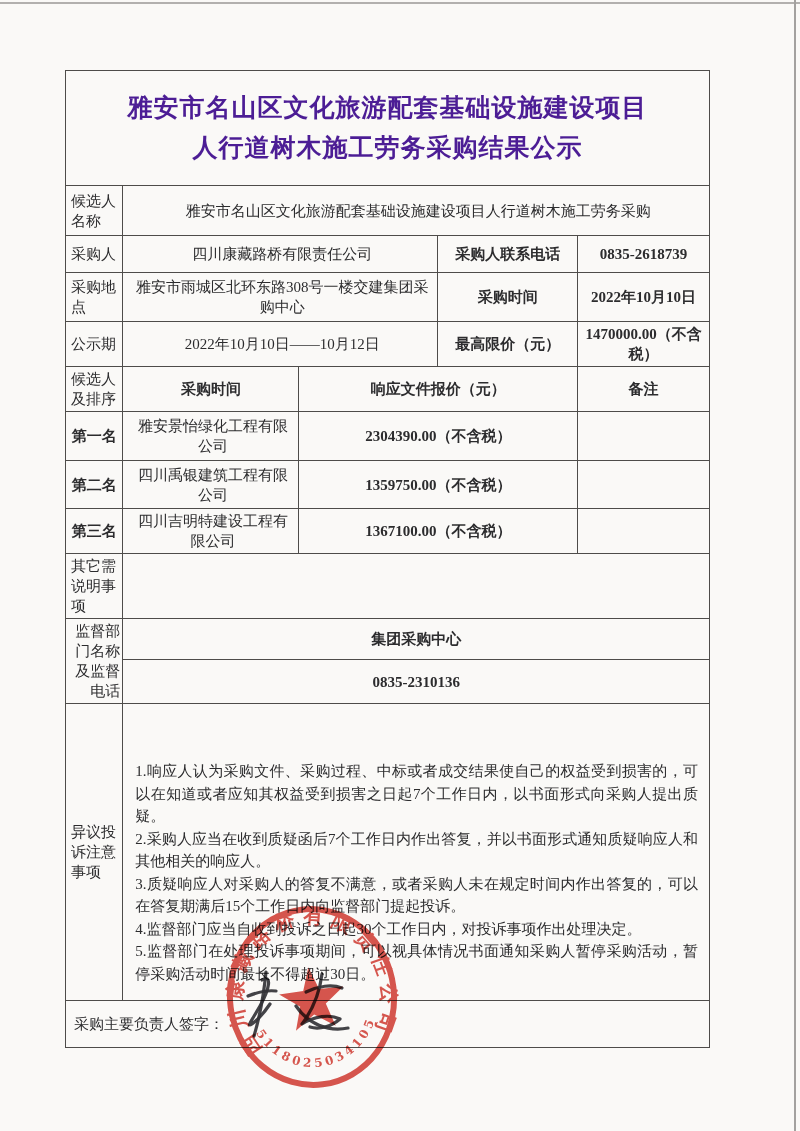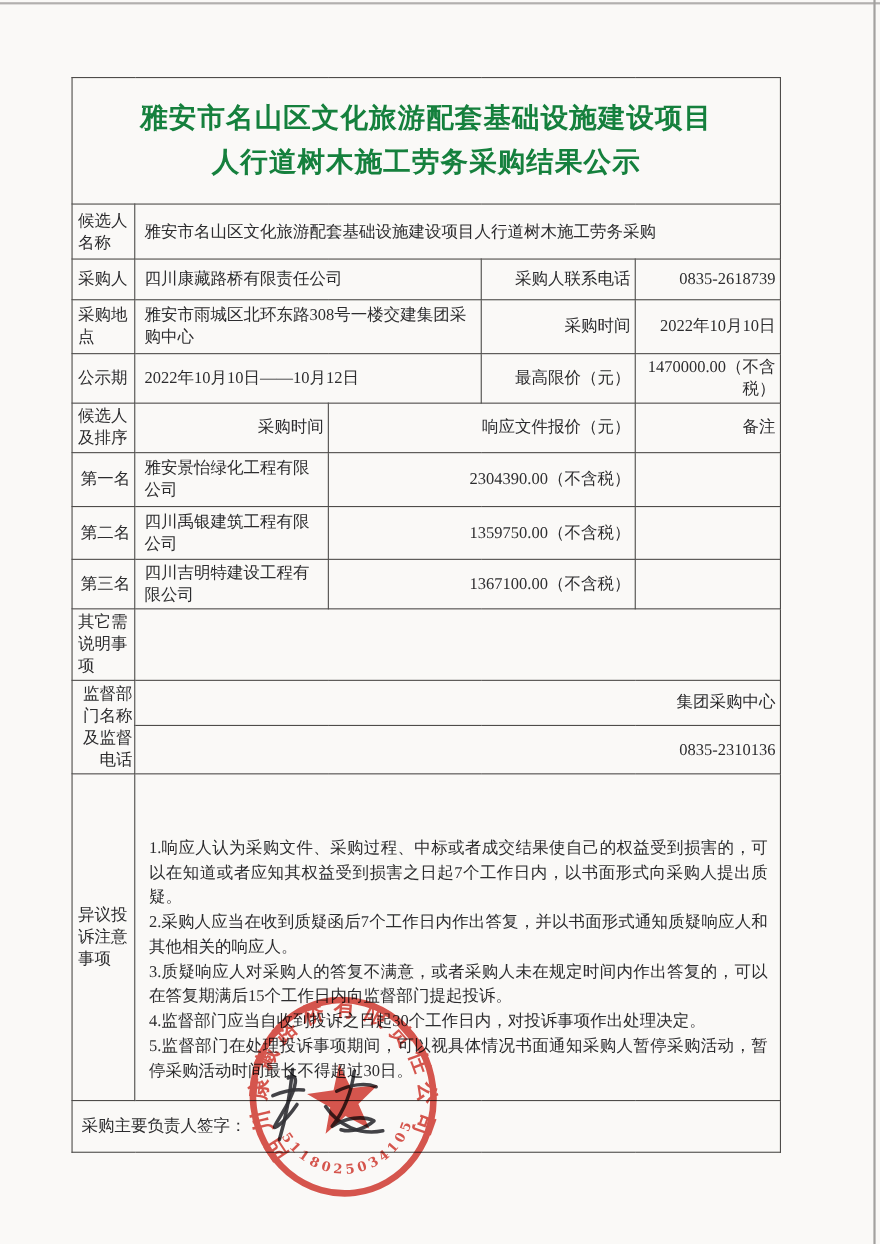--- a/index.html
+++ b/index.html
@@ -18,25 +18,25 @@
   }
   td{
     border:1.5px solid #4e4c4a;
     font-size:15px;line-height:20px;
     padding:2px 4px;
     word-break:break-all;
     vertical-align:middle;
     color:#2c2c2e;
   }
   .title-cell{text-align:center;}
-  .title-line{font-size:25px;font-weight:bold;letter-spacing:1px;line-height:40px;color:#15803d;}
+  .title-line{font-size:25px;font-weight:bold;letter-spacing:1px;line-height:40px;color:#4c1d95;}
   .lbl{padding:2px 3px 2px 5px;}
   .lbl-c{text-align:right;padding:2px 2px;}
-  .ctr{text-align:right;}
-  .val{padding-left:8px;}
+  .ctr{text-align:center;font-weight:bold;}
+  .val{padding-left:8px;text-align:center;}
   .obj-cell{
     vertical-align:top;
     padding:56px 11px 15px 12px;
     line-height:22.5px;
     text-align:justify;
   }
   .obj-item{margin:0;}
   .sig-cell{padding-left:8px;}
 
   .seal{

